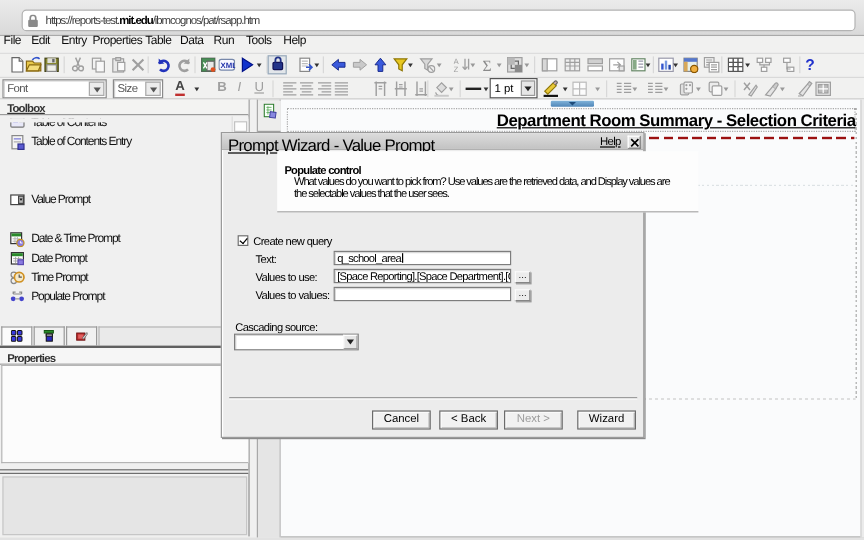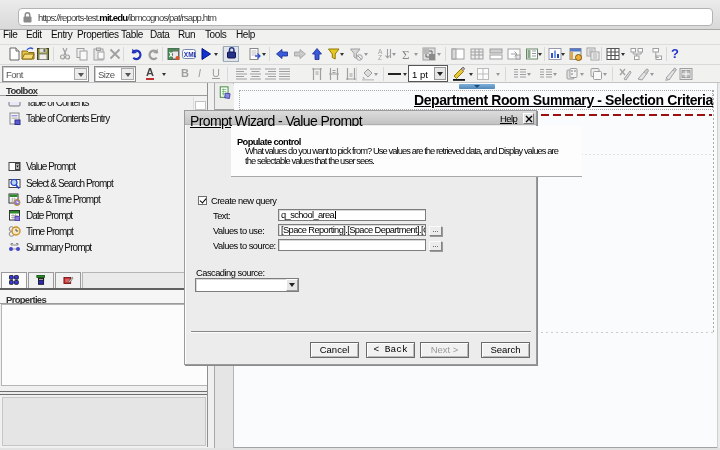--- a/index.html
+++ b/index.html
@@ -434,28 +434,20 @@
         <span class="tx">Table of Contents Entry</span>
       </div>
 <div class="titem" style="top:58.8px">
         <svg width="13" height="13" viewBox="0 0 13 13">
           <rect x="1" y="2.5" width="11" height="8" fill="#fff" stroke="#444"></rect>
           <rect x="7.5" y="3.5" width="4" height="6" fill="#b8b8b8" stroke="#444"></rect>
           <path d="M8.3 5.5 h2.4 l-1.2 2 z" fill="#111"></path>
         </svg>
         <span class="tx">Value Prompt</span>
       </div>
-<div class="titem" style="top:75.0px">
-        <svg width="13" height="13" viewBox="0 0 13 13">
-          <rect x="1" y="2.5" width="11" height="8" fill="#fff" stroke="#444"></rect>
-          <circle cx="6" cy="5.5" r="3" fill="#b8d4f0" stroke="#2244cc" stroke-width="1.2"></circle>
-          <path d="M8 8 L11 11.5" stroke="#2244cc" stroke-width="1.8"></path>
-        </svg>
-        <span class="tx">Select &amp; Search Prompt</span>
-      </div>
 <div class="titem" style="top:91.2px">
         <svg width="13" height="13" viewBox="0 0 13 13">
           <rect x="1" y="1" width="9" height="9" fill="#fff" stroke="#333"></rect>
           <rect x="1.5" y="1.5" width="8" height="2.5" fill="#2a8a2a"></rect>
           <path d="M2.5 6 h6 M2.5 8 h6 M4.5 4.5 v5 M6.5 4.5 v5" stroke="#aaa" stroke-width="0.7"></path>
           <circle cx="9" cy="9.5" r="3" fill="#8a7ae0" stroke="#c09020"></circle>
           <path d="M9 8 V9.5 H10.7" stroke="#fff" fill="none" stroke-width="0.8"></path>
         </svg>
         <span class="tx">Date &amp; Time Prompt</span>
       </div>
@@ -477,21 +469,21 @@
         </svg>
         <span class="tx">Time Prompt</span>
       </div>
 <div class="titem" style="top:139.8px">
         <svg width="13" height="13" viewBox="0 0 13 13">
           <circle cx="3" cy="8" r="2" fill="#4444cc"></circle>
           <circle cx="10" cy="8" r="2" fill="#4444cc"></circle>
           <path d="M3 4 H10 M3 4 v-1.5 h2 M10 4 v-1.5 h-2" stroke="#888" fill="none"></path>
           <path d="M5 8 H8" stroke="#999"></path>
         </svg>
-        <span class="tx">Summary Prompt</span>
+        <span class="tx">Populate Prompt</span>
       </div>
   </div>
   <div class="abs" style="left:0; top:16px; width:192px; height:3px; background:#f0f0f0;"></div>
   <div class="abs" id="tbscroll">
       <div class="thumb"></div>
     </div>
   <div class="abs" id="tbhead">
       <span>Toolbox</span>
     </div>
   <div class="abs" id="tabstrip">
@@ -561,25 +553,25 @@
     <span class="h">Populate control</span>
     <span class="d">What values do you want to pick from? Use values are the retrieved data, and Display values are<br>the selectable values that the user sees.</span>
   </div>
   <div id="chk"></div>
   <span class="dlab" style="left:26px; top:85px;">Create new query</span>
   <span class="dlab" style="left:28px; top:100px;">Text:</span>
   <div class="dinput" style="top:98px;">q_school_area<span style="display:inline-block;width:1px;height:8px;background:#000;margin-left:0.5px;vertical-align:-1px"></span></div>
   <span class="dlab" style="left:28px; top:115px;">Values to use:</span>
   <div class="dinput" style="top:113px;">[Space Reporting].[Space Department].[O</div>
   <div class="dotbtn" style="top:115px;">...</div>
-  <span class="dlab" style="left:28px; top:130px;">Values to source:</span>
+  <span class="dlab" style="left:28px; top:130px;">Values to values:</span>
   <div class="dinput" style="top:128px;"></div>
   <div class="dotbtn" style="top:130px;">...</div>
   <span class="dlab" style="left:11px; top:157px;">Cascading source:</span>
   <div id="combo2">
       <div class="cbtn"></div>
     </div>
   <div id="dsep"></div>
   <div class="dbtn" style="left:125px;">Cancel</div>
-  <div class="dbtn" style="left:181px;font-family:Liberation Mono, monospace;">&lt; Back</div>
+  <div class="dbtn" style="left:181px;">&lt; Back</div>
   <div class="dbtn" style="left:235px; color:#9b9b9b;">Next &gt;</div>
-  <div class="dbtn" style="left:296px;">Search</div>
+  <div class="dbtn" style="left:296px;">Wizard</div>
 </div>
 
 </body></html>

